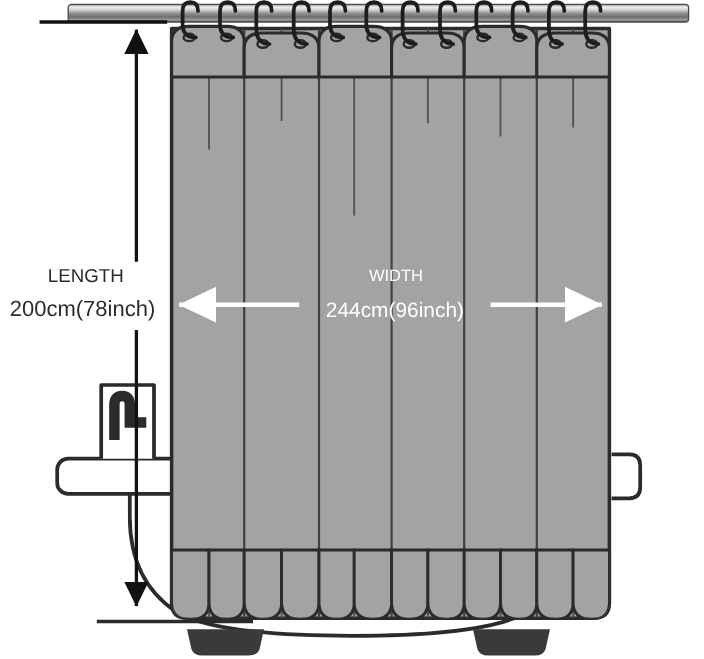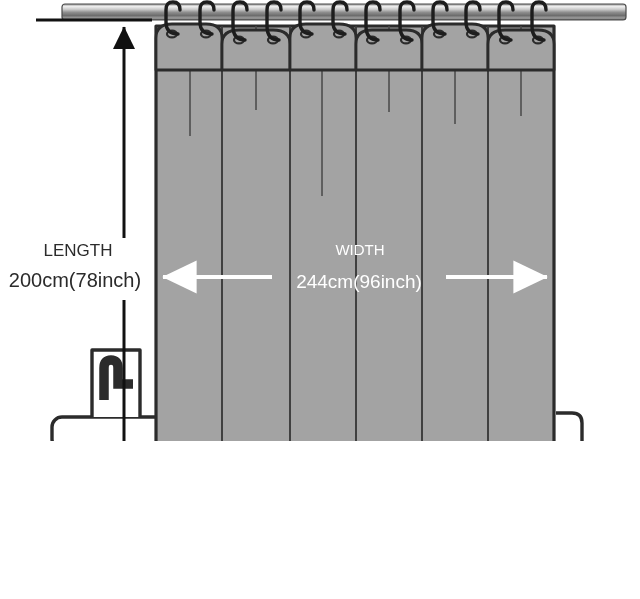--- a/index.html
+++ b/index.html
@@ -6,21 +6,21 @@
     margin: 0;
     padding: 0;
     background: #ffffff;
   }
   body {
     font-family: "Liberation Sans", sans-serif;
   }
   #stage {
     position: relative;
     width: 640px;
-    height: 441px;
+    height: 599px;
     background: #ffffff;
     overflow: hidden;
   }
   #stage svg {
     display: block;
   }
   .lbl {
     fill: #2b2b2b;
     font-family: "Liberation Sans", sans-serif;
     font-size: 19px;

